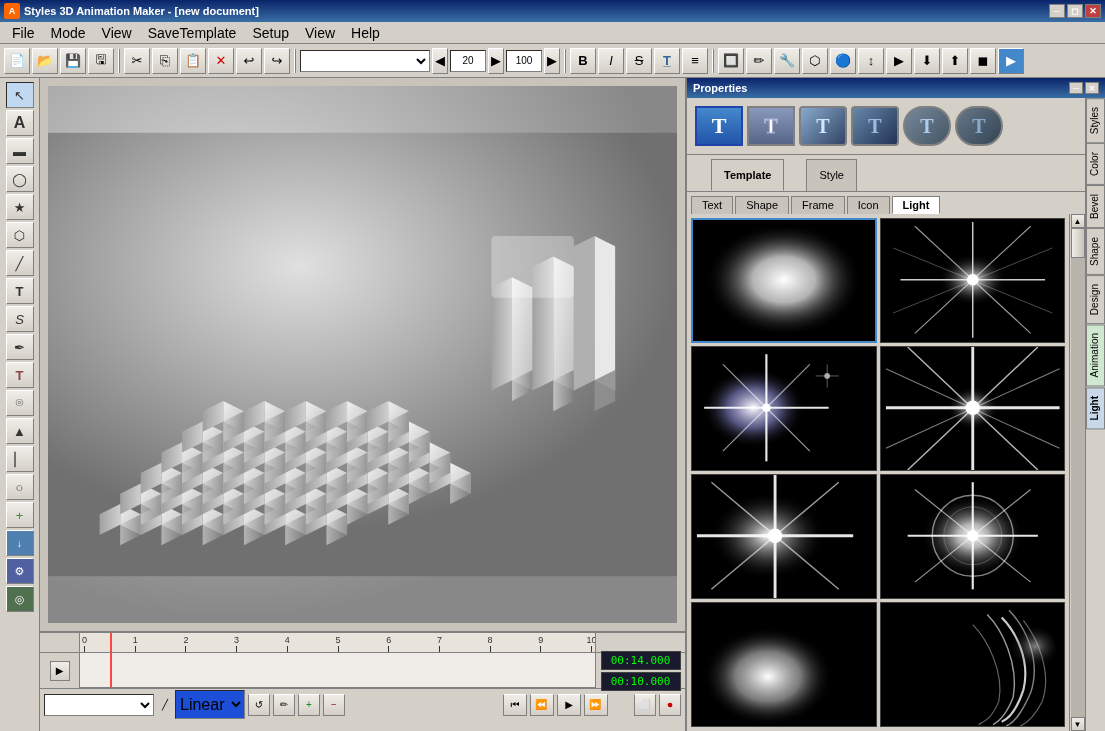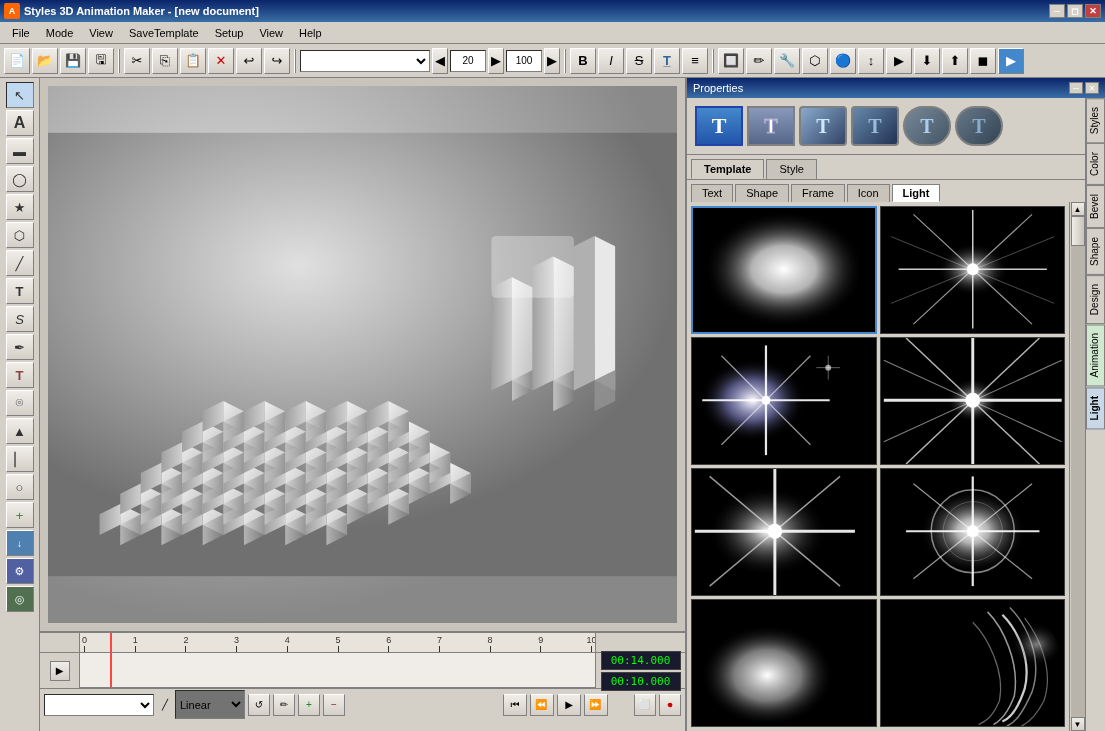--- a/index.html
+++ b/index.html
@@ -7,21 +7,21 @@
     
     
     .title-bar { height: 22px; background: linear-gradient(to bottom, #0a246a, #3a6ea5); display: flex; align-items: center; justify-content: space-between; padding: 0 4px; color: white; font-size: 11px; font-weight: bold; }
     .title-bar-left { display: flex; align-items: center; gap: 4px; }
     .title-bar-icon { width: 16px; height: 16px; background: #ff6600; border-radius: 2px; display: flex; align-items: center; justify-content: center; font-size: 9px; color: white; font-weight: bold; }
     .title-bar-controls { display: flex; gap: 2px; }
     .title-btn { width: 16px; height: 14px; background: #d4d0c8; border: 1px solid #808080; display: flex; align-items: center; justify-content: center; font-size: 9px; cursor: pointer; }
     
     
     .menu-bar { height: 22px; background: #d4d0c8; display: flex; align-items: center; padding: 0 4px; border-bottom: 1px solid #808080; }
-    .menu-item { padding: 2px 8px; cursor: pointer; font-size: 11px; text-align: right; }
+    .menu-item { padding: 2px 8px; cursor: pointer; font-size: 14px; text-align: right; }
     
     
     .toolbar { height: 34px; background: #d4d0c8; display: flex; align-items: center; padding: 2px 4px; gap: 2px; border-bottom: 1px solid #808080; }
     .tool-btn { width: 26px; height: 26px; background: linear-gradient(to bottom, #f0ede8, #d4d0c8); border: 1px solid #808080; border-top-color: #ffffff; border-left-color: #ffffff; display: flex; align-items: center; justify-content: center; cursor: pointer; font-size: 13px; }
     .tool-separator { width: 2px; height: 24px; background: #808080; margin: 0 2px; border-left: 1px solid white; }
     .font-combo { height: 22px; width: 130px; background: white; border: 1px inset #808080; font-size: 10px; padding: 0 2px; }
     .size-input { width: 36px; height: 22px; background: white; border: 1px inset #808080; font-size: 10px; text-align: center; }
     
     
     .main-layout { display: flex; height: calc(731px - 22px - 22px - 34px); }
@@ -37,34 +37,34 @@
     
     
     .timeline-area { height: 100px; background: #d4d0c8; border-top: 2px solid #808080; }
     .timeline-ruler { height: 20px; background: #e8e4dc; border-bottom: 1px solid #808080; display: flex; align-items: center; padding: 0 4px; position: relative; }
     .timeline-controls { height: 32px; display: flex; align-items: center; padding: 2px 4px; gap: 4px; }
     .time-display { background: #1a1a2e; color: #00ff00; font-family: monospace; font-size: 11px; padding: 2px 4px; border: 1px solid #404040; width: 80px; text-align: center; }
     .transport-btn { width: 24px; height: 22px; background: linear-gradient(to bottom, #f0ede8, #d4d0c8); border: 1px solid #808080; border-top-color: #ffffff; display: flex; align-items: center; justify-content: center; cursor: pointer; font-size: 10px; }
     
     
     .properties-panel { width: 420px; background: #d4d0c8; border-left: 2px solid #808080; display: flex; flex-direction: column; }
-    .prop-title { height: 20px; background: linear-gradient(to bottom, #0a246a, #3a6ea5); color: white; display: flex; align-items: center; justify-content: space-between; padding: 0 6px; font-size: 11px; font-weight: normal; }
+    .prop-title { height: 20px; background: linear-gradient(to bottom, #0a246a, #3a6ea5); color: white; display: flex; align-items: center; justify-content: space-between; padding: 0 6px; font-size: 11px; font-weight: bold; }
     .prop-title-controls { display: flex; gap: 2px; }
     .prop-title-btn { width: 14px; height: 12px; background: #d4d0c8; border: 1px solid #808080; font-size: 8px; display: flex; align-items: center; justify-content: center; cursor: pointer; }
     
     
     .text-mode-section { padding: 4px; border-bottom: 1px solid #808080; }
     .text-mode-label { font-size: 11px; color: #333; margin-bottom: 4px; padding: 2px; }
     .text-mode-icons { display: flex; gap: 4px; padding: 4px; }
     .text-mode-icon { width: 48px; height: 40px; background: linear-gradient(to bottom, #f0ede8, #d4d0c8); border: 2px solid #808080; display: flex; align-items: center; justify-content: center; cursor: pointer; font-size: 16px; font-weight: bold; color: #336699; }
     .text-mode-icon:first-child { border-color: #0a246a; background: #c0d8f0; }
     
     
     .prop-tabs { display: flex; padding: 4px 4px 0; border-bottom: 1px solid #808080; gap: 2px; }
-    .prop-tab { padding: 3px 12px; background: #c8c4bc; border: 1px solid #808080; border-bottom: none; cursor: pointer; font-size: 11px; }
+    .prop-tab { padding: 9px 12px; background: #c8c4bc; border: 1px solid #808080; border-bottom: none; cursor: pointer; font-size: 11px; margin-left: 20px; }
     .prop-tab.active { background: #d4d0c8; font-weight: bold; border-bottom: 1px solid #d4d0c8; }
     
     
     .sub-tabs { display: flex; padding: 4px 4px 0; gap: 2px; }
     .sub-tab { padding: 2px 10px; background: #c8c4bc; border: 1px solid #808080; border-bottom: none; cursor: pointer; font-size: 11px; }
     .sub-tab.active { background: white; border-bottom: 1px solid white; font-weight: bold; }
     .light-grid-inner { flex: 1; display: grid; grid-template-columns: 1fr 1fr; grid-template-rows: repeat(4, 1fr); gap: 3px; overflow-y: auto; }
     .light-item { background: black; border: 1px solid #404040; display: flex; align-items: center; justify-content: center; cursor: pointer; overflow: hidden; position: relative; min-height: 80px; }
     .light-item:first-child { border: 2px solid #4488cc; }
     .light-item svg { width: 100%; height: 100%; }
@@ -512,21 +512,21 @@
           <div class="time-display">00:10.000</div>
         </div>
       </div>
 
       <div class="timeline-controls" style="display:flex; align-items:center; padding:3px 4px; gap:3px; background:#d4d0c8; border-top:1px solid #808080;">
         <select style="height:22px; width:110px; background:white; border:1px inset #808080; font-size:10px;">
           <option></option>
         </select>
         <div style="display:flex; align-items:center; gap:2px;">
           <div style="width:16px; height:16px; display:flex; align-items:center; justify-content:center; font-size:10px;">╱</div>
-          <select style="height:29px; width:70px; background:#737373; border:1px inset #808080; font-size:11px;">
+          <select style="height:29px; width:70px; background:#1d4ed8; border:1px inset #808080; font-size:16px;">
             <option>Linear</option>
           </select>
         </div>
         <div class="transport-btn" title="Refresh" style="width:22px;height:22px;">↺</div>
         <div class="transport-btn" title="Edit Keys" style="width:22px;height:22px;">✏</div>
         <div class="transport-btn" title="Add Key" style="width:22px;height:22px;color:#228822;">+</div>
         <div class="transport-btn" title="Remove Key" style="width:22px;height:22px;color:#882222;">−</div>
         <div style="flex:1;"></div>
         <div class="transport-btn" title="Rewind">⏮</div>
         <div class="transport-btn" title="Play Back">⏪</div>

